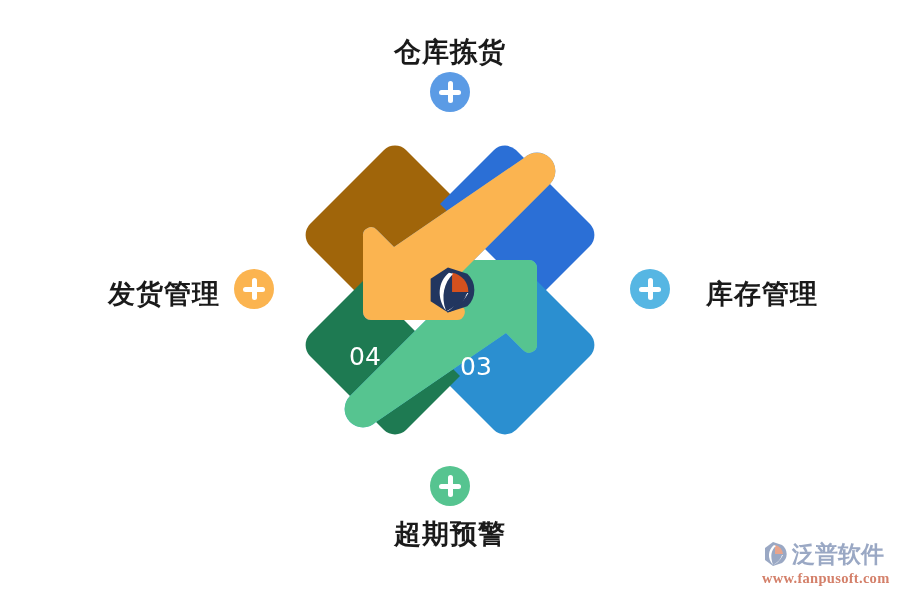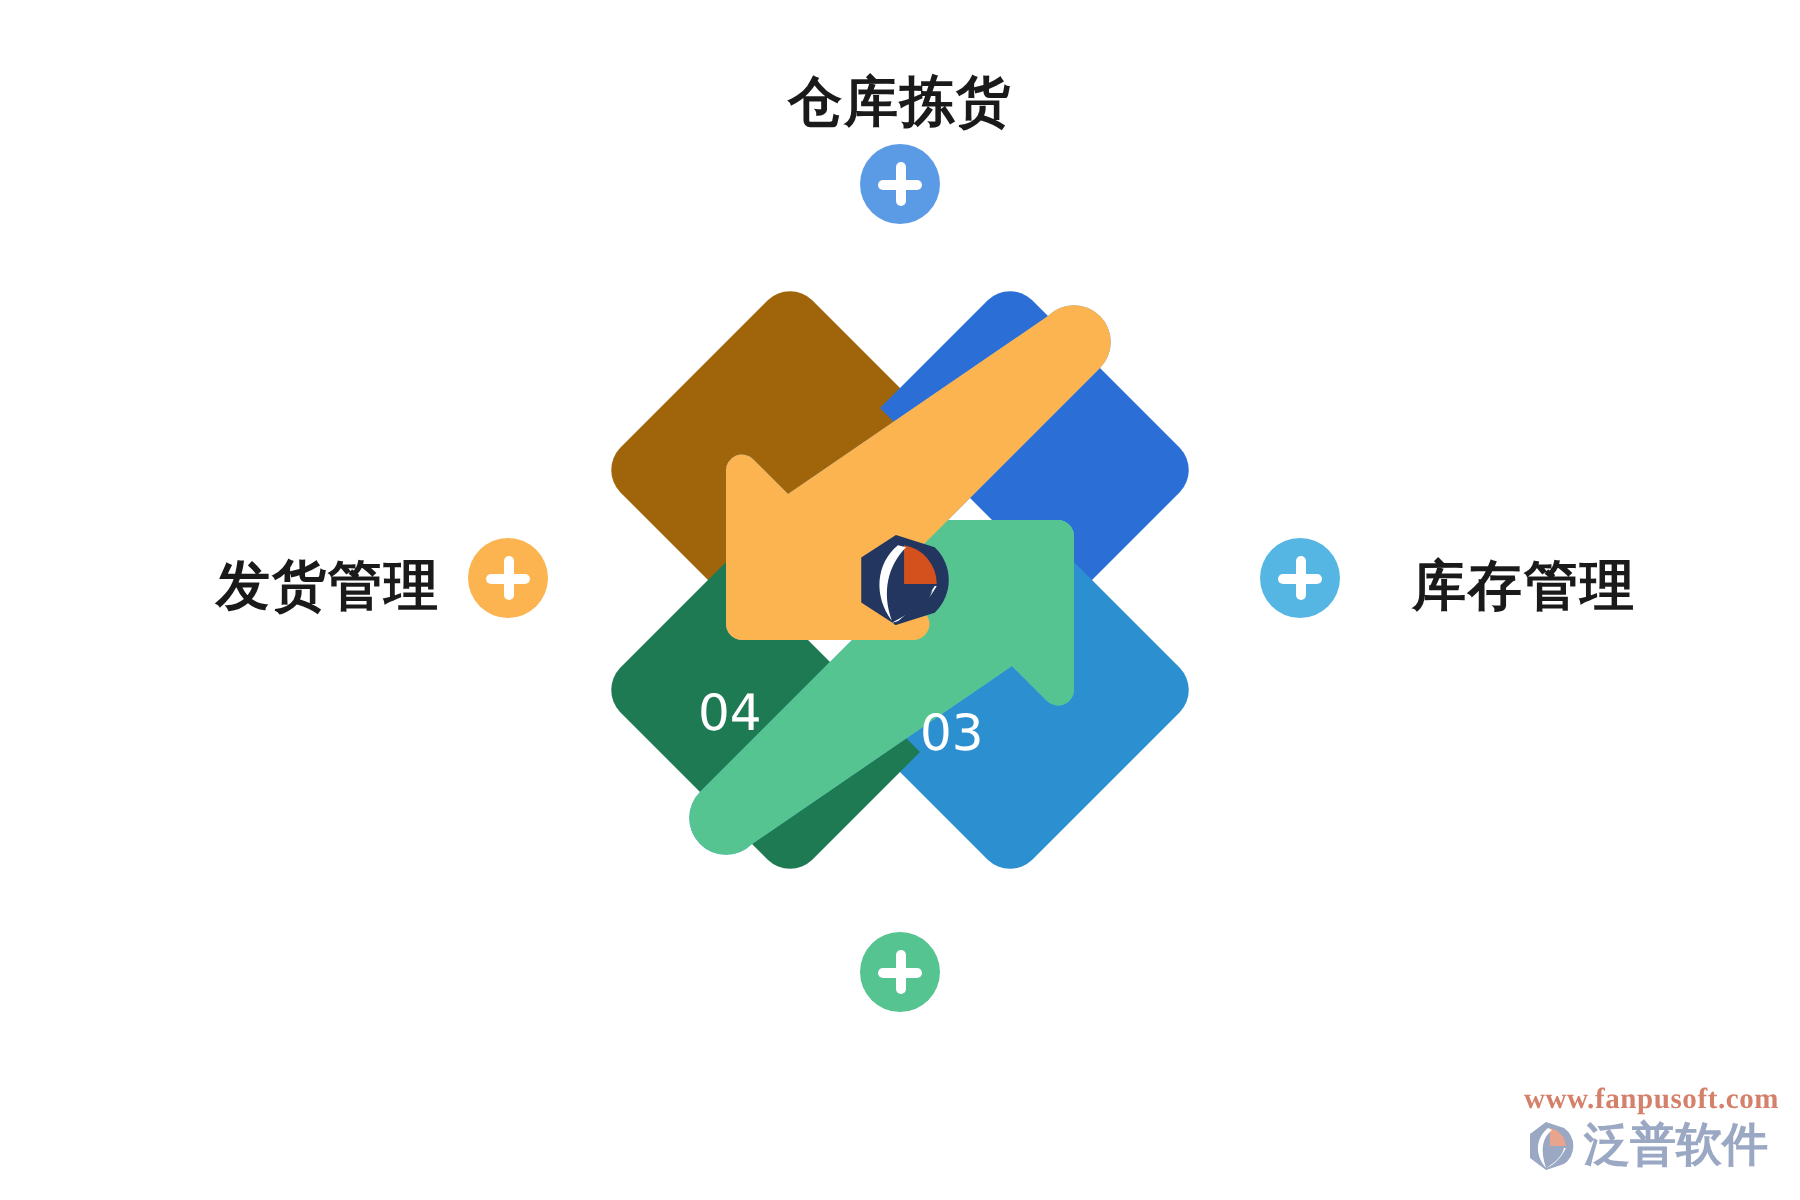--- a/index.html
+++ b/index.html
@@ -111,20 +111,21 @@
 </style>
 </head>
 <body>
 
 <div id="stage">
 
   <div class="label-text" id="label-top">仓库拣货</div>
 
   <div class="label-text" id="label-right">库存管理</div>
 
+  <div class="label-text" id="label-bottom">超期预警</div>
 
   <div class="label-text" id="label-left">发货管理</div>
 
   <div class="plus-badge" id="plus-top" style="background:#5B9BE5">
     <span class="bar h"></span>
     <span class="bar v"></span>
   </div>
 
   <div class="plus-badge" id="plus-right" style="background:#56B6E3">
     <span class="bar h"></span>
@@ -256,25 +257,25 @@
 
       <path d="M 18 3
                C 12 14 2 20 -4 21
                C 6 16 13 10 17 3 Z" fill="#ffffff"></path>
 
       <path d="M -3 22 L 16 5 C 12 15 6 20 -3 22 Z" fill="#22365F"></path>
     </g>
   </svg>
 
   <div id="watermark">
-    <div id="wm-url">www.fanpusoft.com</div>
     <div id="wm-row">
       <svg width="26" height="26" viewBox="0 0 26 26">
         <path d="M 11 1 L 20 4 A 11 11 0 0 1 20 22 L 11 25 L 3 19 L 3 7 Z" fill="#9aa8c4"></path>
         <path d="M 13 4 A 10 10 0 0 1 21 13 L 13 13 Z" fill="#e8a48c"></path>
         <path d="M 12 4 C 6 9 5 17 11 24 C 8 15 9 9 14 5 Z" fill="#ffffff"></path>
         <path d="M 21 14 C 18 20 14 23 11 24 C 16 21 19 18 20 14 Z" fill="#ffffff"></path>
       </svg>
       <span id="wm-cn">泛普软件</span>
     </div>
+    <div id="wm-url">www.fanpusoft.com</div>
   </div>
 
 </div>
 
 </body></html>

